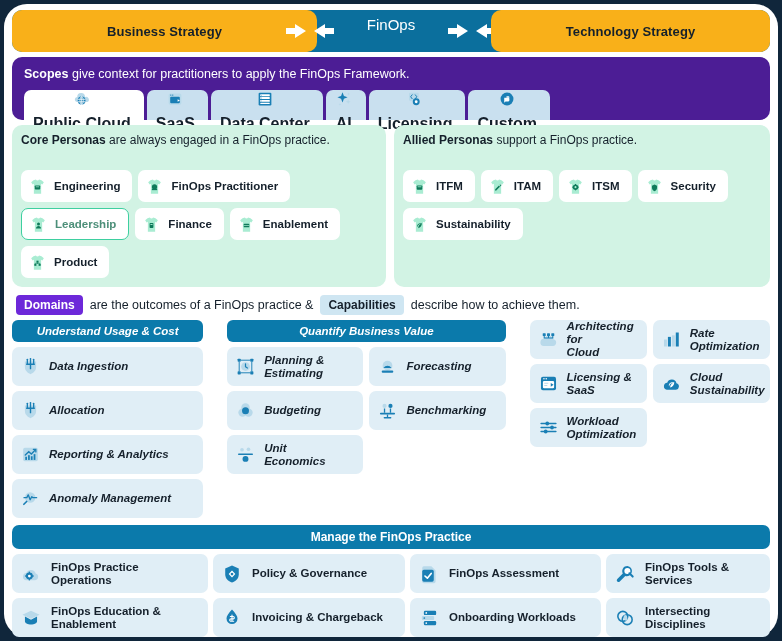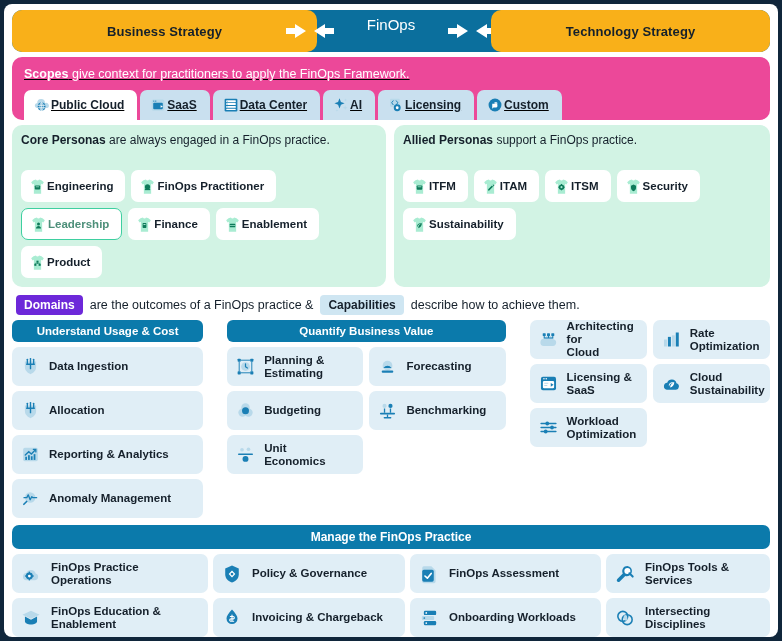--- a/index.html
+++ b/index.html
@@ -12,21 +12,21 @@
   #root {
     position: relative;
     width: 782px; height: 641px;
     background: #10263b;
   }
   .card-outer {
     position: absolute;
     left: 4px; top: 4px;
     width: 774px; height: 633px;
     background: #ffffff;
-    border-radius: 8px;
+    border-radius: 23px;
     padding: 6px 8px 17px 8px;
     display: flex; flex-direction: column;
     gap: 5px;
   }
 
   
   .strategy-bar {
     position: relative;
     height: 42px;
     background: #0b6f9d;
@@ -55,56 +55,56 @@
   .arrows {
     position: absolute; top: 50%; transform: translateY(-50%);
     width: 52px; height: 18px;
     display: flex; align-items: center; justify-content: center;
   }
   .arrows.a1 { left: 272px; }
   .arrows.a2 { right: 272px; }
 
   
   .scopes-panel {
-    background: #ec4899;
+    background: #4c1d95;
     border-radius: 10px;
     padding: 10px 12px 0 12px;
     flex: 0 0 auto;
-    text-decoration: underline;
   }
   .scopes-text {
     color: #ffffff; font-size: 12.5px; margin-bottom: 9px;
   }
   .scopes-text b { font-weight: bold; }
   .tabs { display: flex; align-items: flex-end; gap: 3px; }
   .tab {
-    display: flex; align-items: center; 
+    display: flex; align-items: center; gap: 7px;
     height: 30px; padding: 0 13px 0 9px;
     background: #c9e0ef;
     border-radius: 7px 7px 0 0;
-    font-size: 12px; color: #15202b; font-weight: bold;
+    font-size: 16px; color: #15202b; font-weight: bold;
     white-space: nowrap;
+    flex-direction: column;
   }
   .tab.active { background: #ffffff; }
   .tab .ico { width: 18px; height: 18px; flex: 0 0 18px; }
 
   
   .personas-row { display: flex; gap: 8px; flex: 0 0 auto; }
   .persona-panel {
     background: #d2f3e4;
     border-radius: 10px;
     padding: 8px 9px 9px 9px;
   }
   .persona-panel.core   { width: 374px; }
   .persona-panel.allied { flex: 1; }
   .persona-head { font-size: 12px; color: #15202b; margin-bottom: 23px; }
   .persona-head b { font-weight: bold; }
   .persona-chips { display: flex; flex-wrap: wrap; gap: 6px; }
   .chip {
-    display: flex; align-items: center; 
+    display: flex; align-items: center; gap: 7px;
     height: 32px; padding: 0 12px 0 7px;
     background: #ffffff; border-radius: 7px;
     font-size: 11.5px; font-weight: bold; color: #15202b;
     white-space: nowrap;
   }
   .chip.highlight {
     border: 1.5px solid #3ecfa0;
     color: #4c8f79;
   }
   .chip .ico { width: 19px; height: 19px; flex: 0 0 19px; }
@@ -121,21 +121,21 @@
     font-weight: bold; font-size: 12px;
     padding: 3px 8px; border-radius: 4px;
   }
   .badge-light {
     background: #cfe6f2; color: #15202b;
     font-weight: bold; font-size: 12px;
     padding: 3px 8px; border-radius: 4px;
   }
 
   
-  .domains-row { display: flex; gap: 24px; flex: 0 0 auto; }
+  .domains-row { display: flex; gap: 24px; flex: 0 0 auto; font-style: italic; }
   .domain { display: flex; flex-direction: column; gap: 5px; }
   .domain.d0 { width: 193px; }
   .domain.d1 { width: 281px; }
   .domain.d2 { flex: 1; }
   .domain-head {
     height: 22px; background: #0b7aab; border-radius: 6px;
     display: flex; align-items: center; justify-content: center;
     color: #ffffff; font-size: 11.5px; font-weight: bold;
   }
   .domain-cols { display: flex; gap: 6px; }

